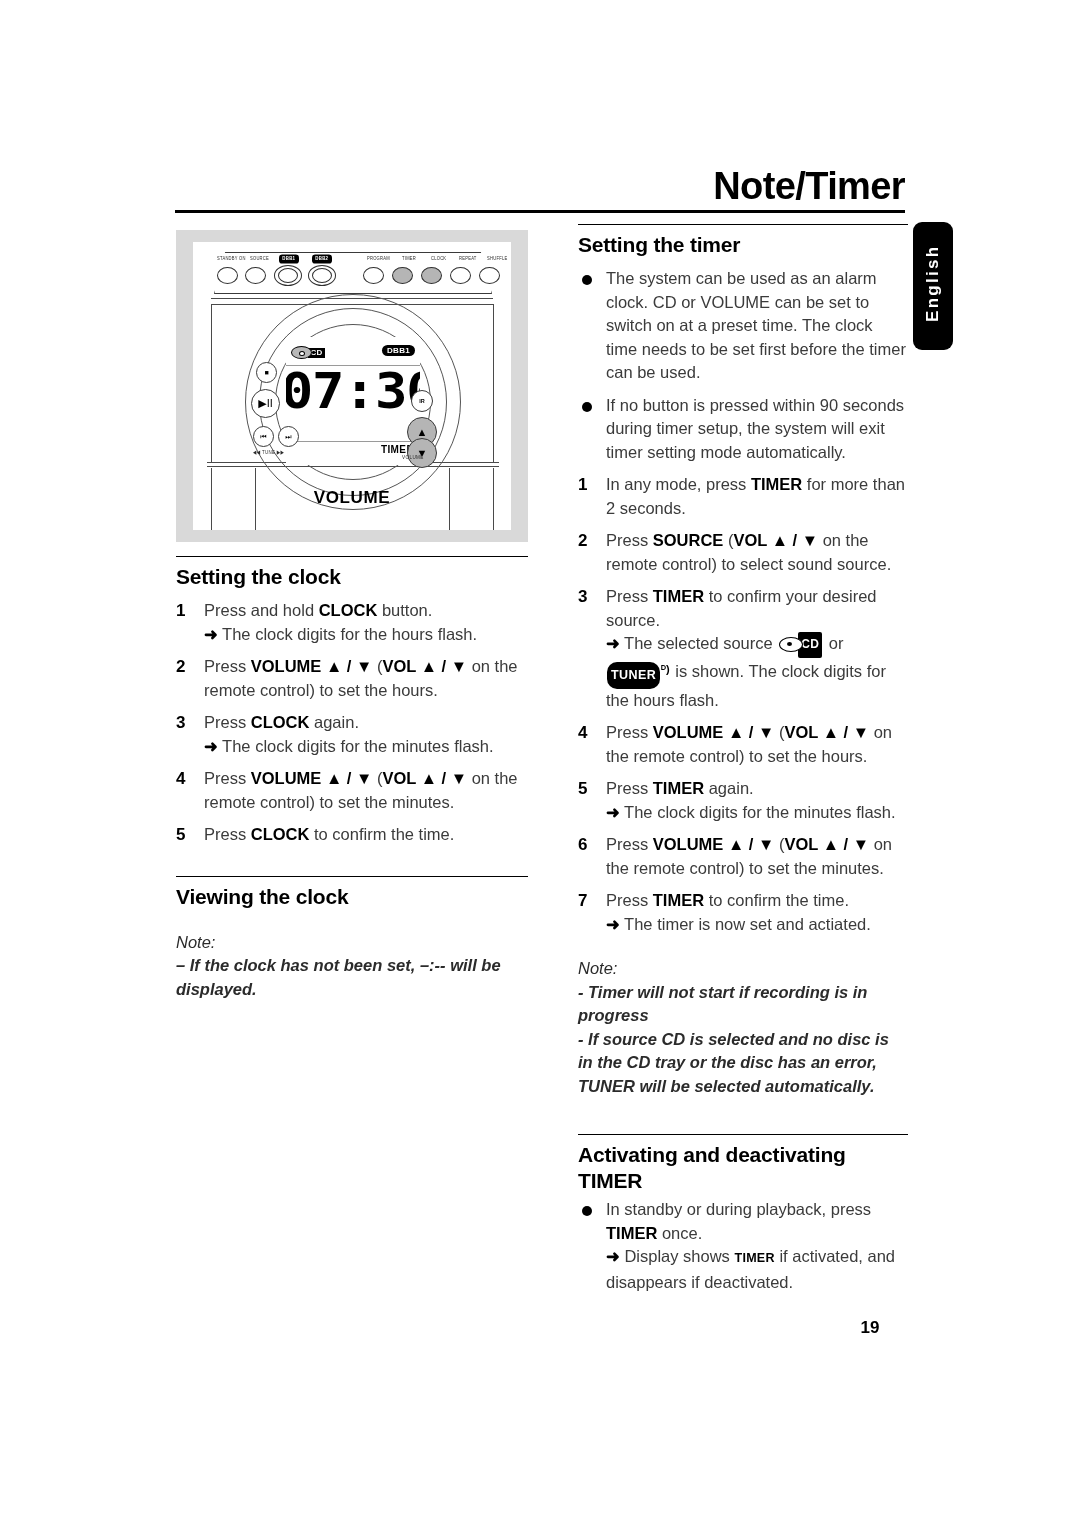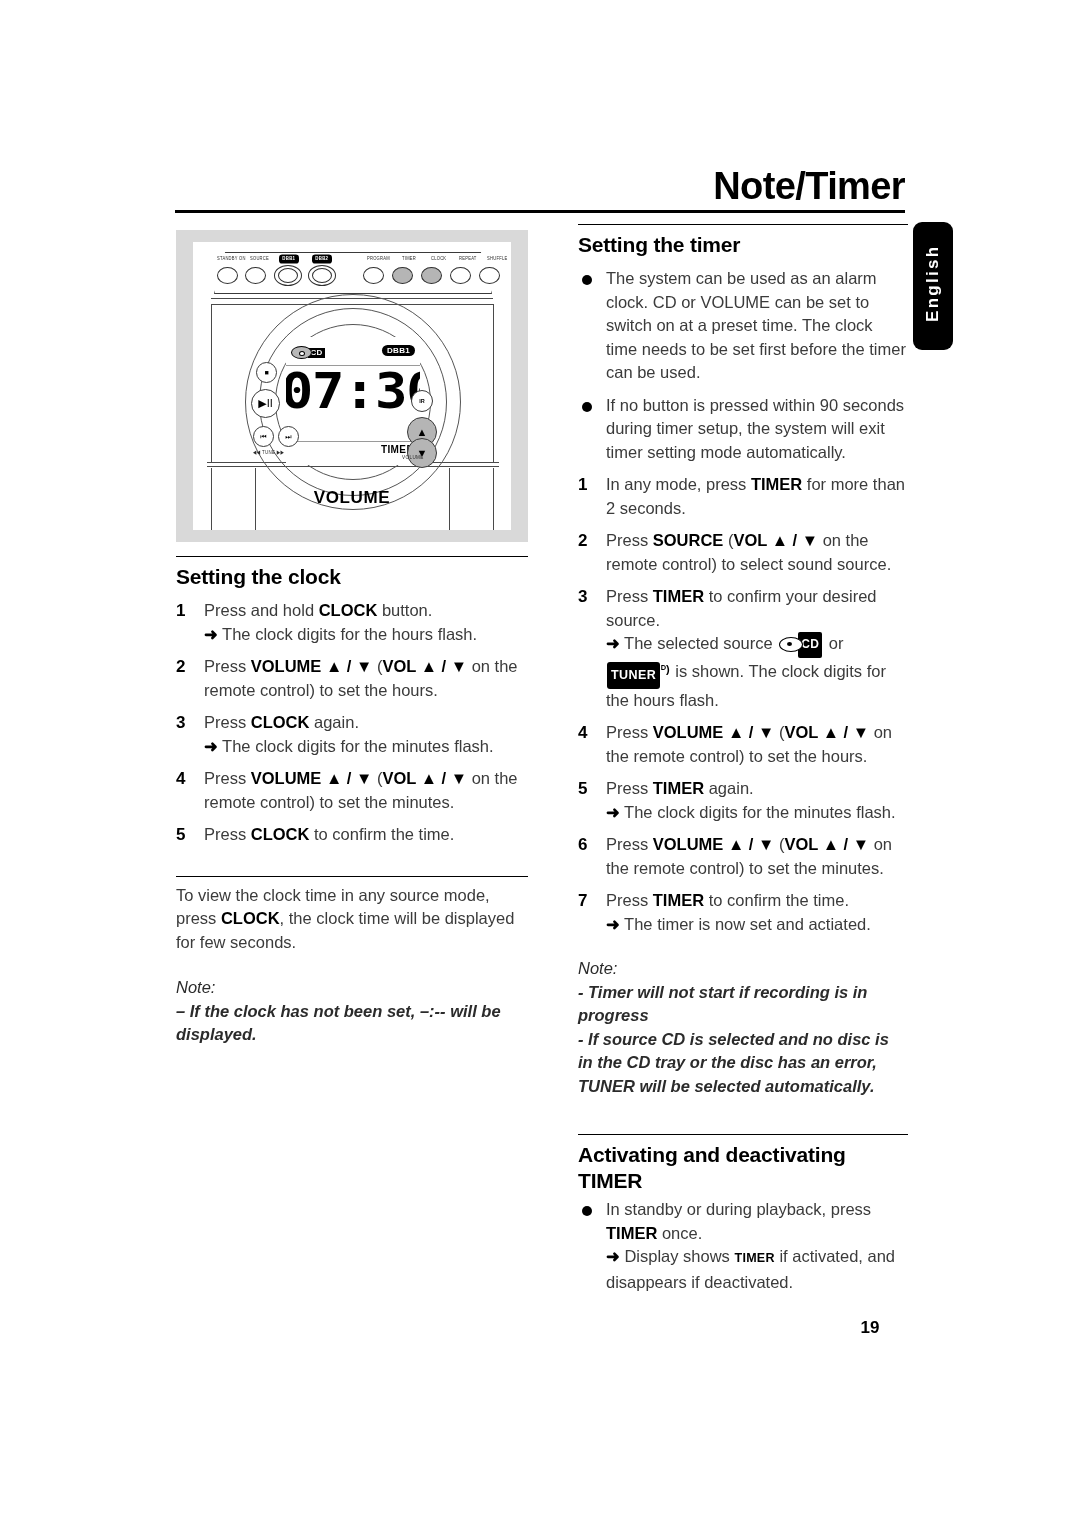--- a/index.html
+++ b/index.html
@@ -222,21 +222,21 @@
   }
   .ibadge-cd .t{
     background:#000;color:#fff;font-size:12px;font-weight:bold;
     padding:1px 3px;margin-left:-5px;border-radius:2px;letter-spacing:0.3px;
   }
   .ibadge-tuner{
     display:inline-block;vertical-align:-2px;margin:0 1px;position:relative;
   }
   .ibadge-tuner .t{
     background:#000;color:#fff;font-size:12.5px;font-weight:bold;
-    padding:1.5px 4px;border-radius:3px;letter-spacing:0.4px;
+    padding:1.5px 4px;border-radius:10px;letter-spacing:0.4px;
     display:inline-block;
   }
   .ibadge-tuner .w{
     font-size:11px;font-weight:bold;color:#000;vertical-align:6px;
     margin-left:1px;
   }
   .timer-small{
     font-size:12.5px;font-weight:bold;color:#000;letter-spacing:0.3px;
   }
 
@@ -372,21 +372,21 @@
     </div>
 
     <div class="step">
       <span class="num">5</span>
       <span>Press <b>CLOCK</b> to confirm the time.</span>
     </div>
 
     <div class="spacer-20"></div>
 
     <div class="sec-rule"></div>
-    <p class="para">To view the clock time in any source mode, press <b>CLOCK</b>, the clock time will be displayed for few seconds.</p>
+    <h2 class="sec">Viewing the clock</h2>
 
     <div class="spacer-12"></div>
     <p class="note-h">Note:</p>
     <p class="note-b">– If the clock has not been set, –:-- will be displayed.</p>
   </div>
 
   <div class="col-right">
 
     <div class="sec-rule thin"></div>
     <h2 class="sec">Setting the timer</h2>

